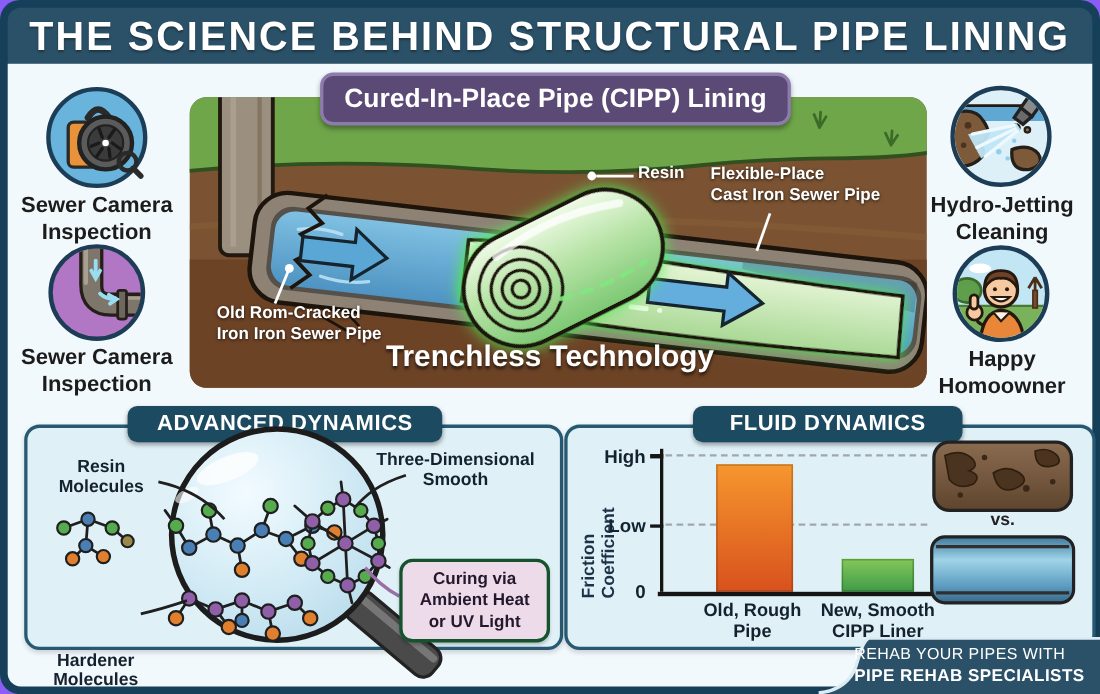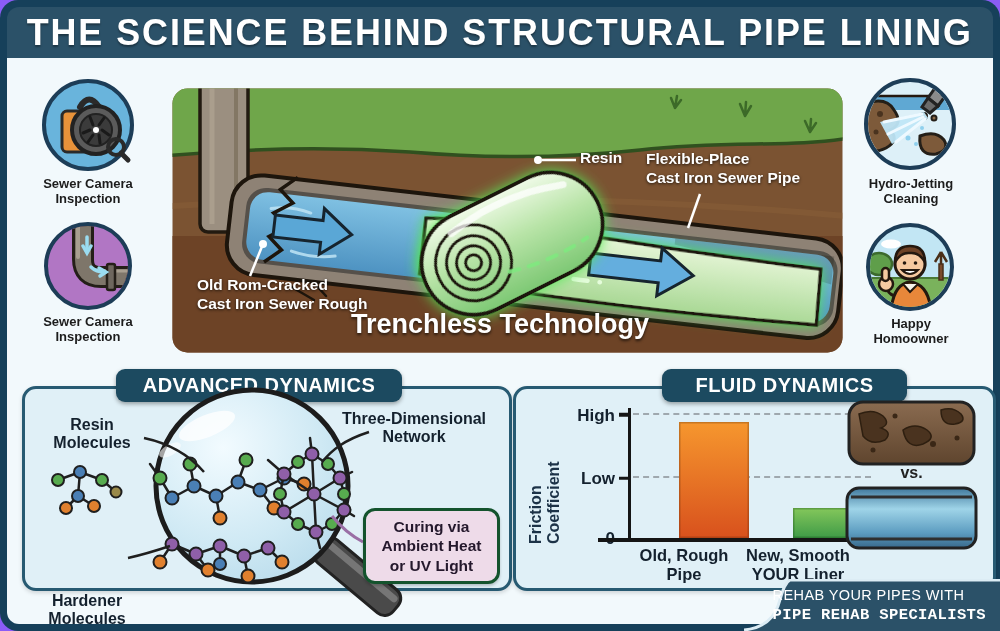--- a/index.html
+++ b/index.html
@@ -5,21 +5,21 @@
   html,body{margin:0;padding:0;background:#4c7d92;font-family:"Liberation Sans",sans-serif;}
   .stage{position:relative;width:1000px;height:631px;overflow:hidden;background:#8b5cf6;}
   .frame{position:absolute;inset:0;border-radius:18px;background:#16405a;}
   .header{position:absolute;left:7px;top:7px;width:986px;height:51px;background:#2b5168;
           border-radius:12px 12px 0 0;display:flex;align-items:center;justify-content:center;}
   .title{color:#fff;font-weight:bold;font-size:37px;letter-spacing:2px;white-space:nowrap;
          transform:scaleX(0.97);text-shadow:0 2px 2px rgba(0,0,0,.35);}
   .content{position:absolute;left:7px;top:58px;width:986px;height:566px;background:#f2f9fc;
            border-radius:0 0 12px 12px;}
   .circle-icon{position:absolute;}
-  .icon-label{position:absolute;font-size:13px;font-weight:bold;color:#1c1c1c;text-align:center;
+  .icon-label{position:absolute;font-size:20px;font-weight:bold;color:#1c1c1c;text-align:center;
               line-height:1.18;white-space:pre-line;}
   .scene{position:absolute;left:170px;top:86px;width:675px;height:269px;}
   .scene-lines{position:absolute;left:170px;top:86px;width:675px;height:269px;pointer-events:none;}
   .banner-purple{position:absolute;left:291px;top:66px;width:422px;height:42px;background:#5b4a76;
     border:3px solid #8d7cab;border-radius:12px;display:flex;align-items:center;justify-content:center;
     box-shadow:0 3px 5px rgba(0,0,0,.35);}
   .banner-purple span{color:#fff;font-weight:bold;font-size:24px;}
   .scene-label{position:absolute;color:#fff;font-weight:bold;font-size:15.5px;line-height:1.2;
                white-space:pre-line;text-shadow:0 1px 3px rgba(0,0,0,.75);}
   #lbl-resin{left:580px;top:149px;}
@@ -27,53 +27,53 @@
   #lbl-old{left:197px;top:276px;}
   .scene-caption{position:absolute;left:270px;top:309px;width:460px;text-align:center;color:#fff;
                  font-weight:bold;font-size:27px;text-shadow:0 2px 3px rgba(0,0,0,.65);}
   .panel{position:absolute;background:#e0f0f7;border:3px solid #275a72;border-radius:14px;
          box-shadow:0 2px 4px rgba(0,0,0,.15);}
   #panel-chem{left:22px;top:386px;width:484px;height:199px;}
   #panel-fluid{left:513px;top:386px;width:477px;height:199px;}
   .panel-banner{position:absolute;background:#1c4a60;border-radius:9px;display:flex;align-items:center;
                 justify-content:center;box-shadow:0 2px 4px rgba(0,0,0,.35);}
   #banner-chem{left:116px;top:369px;width:286px;height:33px;}
-  #banner-fluid{left:630px;top:369px;width:245px;height:33px;margin-left:32px;}
+  #banner-fluid{left:630px;top:369px;width:245px;height:33px;}
   .panel-banner span{color:#fff;font-weight:bold;font-size:20px;letter-spacing:.5px;}
   .chem-svg{position:absolute;left:22px;top:386px;width:498px;height:245px;pointer-events:none;}
   .chem-label{position:absolute;font-weight:bold;font-size:16px;color:#14212e;text-align:center;
               line-height:1.15;white-space:pre-line;}
   #lbl-resin-mol{left:33px;top:416px;width:118px;}
   #lbl-network{left:336px;top:410px;width:156px;}
   #lbl-hardener{left:28px;top:552px;width:118px;margin-top:40px;}
   .callout-pink{position:absolute;left:363px;top:508px;width:131px;height:70px;background:#eedbe9;
     border:3px solid #14532d;border-radius:12px;display:flex;align-items:center;justify-content:center;
     text-align:center;font-weight:bold;font-size:15.5px;color:#24182c;line-height:1.25;
     white-space:pre-line;box-shadow:0 2px 3px rgba(0,0,0,.2);}
   .ylabel{position:absolute;left:527px;top:404px;height:140px;display:flex;align-items:center;
     writing-mode:vertical-rl;transform:rotate(180deg);font-weight:bold;font-size:16px;color:#1c3247;}
-  .plotwrap{position:absolute;left:628px;top:408px;width:245px;height:130px;border-left:3.5px solid #151515;}
+  .plotwrap{position:absolute;left:600px;top:408px;width:245px;height:130px;border-left:3.5px solid #151515;}
   .gridline{position:absolute;left:2px;width:238px;height:0;border-top:2px dashed #9fa8ae;}
   .tickmark{position:absolute;left:-12px;width:12px;height:3.5px;background:#151515;transform:translateY(50%);}
   .ytick{position:absolute;left:-66px;width:50px;text-align:right;transform:translateY(50%);
          font-weight:bold;font-size:17px;color:#14212e;line-height:1;}
   .baseline{position:absolute;left:598px;top:538px;width:350px;height:3.5px;background:#151515;}
   .bar{position:absolute;bottom:0;box-shadow:inset 0 0 0 1.5px rgba(60,25,0,.25);}
   #bar-old{left:48px;width:70px;}
   #bar-new{left:162px;width:66px;box-shadow:inset 0 0 0 1.5px rgba(10,60,10,.3);}
   .cat{position:absolute;top:546px;width:132px;text-align:center;font-weight:bold;font-size:16.5px;
        color:#14212e;line-height:1.15;white-space:pre-line;}
   #cat-old{left:618px;} #cat-new{left:732px;}
   .pipes-svg{position:absolute;left:845px;top:400px;width:133px;height:150px;}
   .vs{position:absolute;left:845px;top:464px;width:133px;text-align:center;font-weight:bold;
       font-size:16px;color:#222;}
   .footer{position:absolute;right:0;bottom:0;width:256px;height:52px;}
   .footer-text{position:absolute;right:14px;top:7px;text-align:left;color:#fff;line-height:1.3;}
   .footer-line1{font-size:14.5px;letter-spacing:.4px;}
-  .footer-line2{font-size:15.5px;font-weight:bold;letter-spacing:.4px;font-family:Liberation Mono, monospace;}
+  .footer-line2{font-size:15.5px;font-weight:bold;letter-spacing:.4px;}
   
   .bond{stroke:#1f1f1f;stroke-width:2.5;stroke-linecap:round;}
   .nG{fill:#57ab4f;stroke:#1f1f1f;stroke-width:2;} .nB{fill:#4a7fb5;stroke:#1f1f1f;stroke-width:2;}
   .nO{fill:#e0802e;stroke:#1f1f1f;stroke-width:2;} .nP{fill:#8f5fa8;stroke:#1f1f1f;stroke-width:2;}
   .nY{fill:#9a8a4a;stroke:#1f1f1f;stroke-width:2;}
 </style>
 </head>
 <body>
 
 <div class="stage">
@@ -272,25 +272,28 @@
   </svg>
 
   <svg class="scene-lines" viewBox="0 0 675 269">
     <circle cx="368" cy="74" r="4" fill="#fff"></circle>
     <line x1="372" y1="74" x2="406" y2="74" stroke="#fff" stroke-width="2.5"></line>
     <line x1="530" y1="108" x2="518" y2="142" stroke="#fff" stroke-width="2.5"></line>
     <circle cx="93" cy="158" r="4" fill="#fff"></circle>
     <line x1="93" y1="158" x2="80" y2="190" stroke="#fff" stroke-width="2.5"></line>
   </svg>
 
+  <div class="banner-purple">
+    <span>Cured-In-Place Pipe (CIPP) Lining</span>
+  </div>
   <div class="scene-label" id="lbl-resin">Resin</div>
   <div class="scene-label" id="lbl-flexible">Flexible-Place
 Cast Iron Sewer Pipe</div>
   <div class="scene-label" id="lbl-old">Old Rom-Cracked
-Cast Iron Sewer Rough</div>
+Iron Iron Sewer Pipe</div>
   <div class="scene-caption">Trenchless Technology</div>
 
   <div class="panel" id="panel-chem"></div>
   <div class="panel-banner" id="banner-chem">
     <span>ADVANCED DYNAMICS</span>
   </div>
 
   <svg class="chem-svg" viewBox="0 0 498 245">
     <defs>
       <radialGradient id="lensGrad" cx="35%" cy="30%" r="85%">
@@ -413,21 +416,21 @@
 
     <path d="M122,52 C150,58 168,70 182,86" stroke="#1f1f1f" stroke-width="2.5" fill="none"></path>
     <path d="M347,46 C322,54 310,64 300,76" stroke="#1f1f1f" stroke-width="2.5" fill="none"></path>
     <path d="M106,172 C124,168 136,164 148,160" stroke="#1f1f1f" stroke-width="2.5" fill="none"></path>
     <path d="M341,156 C326,148 318,140 310,130" stroke="#9a6fa5" stroke-width="3" fill="none"></path>
   </svg>
 
   <div class="chem-label" id="lbl-resin-mol">Resin
 Molecules</div>
   <div class="chem-label" id="lbl-network">Three-Dimensional
-Network</div>
+Smooth</div>
   <div class="chem-label" id="lbl-hardener">Hardener
 Molecules</div>
   <div class="callout-pink">Curing via
 Ambient Heat
 or UV Light</div>
 
   <div class="panel" id="panel-fluid"></div>
   <div class="panel-banner" id="banner-fluid">
     <span>FLUID DYNAMICS</span>
   </div>
@@ -443,21 +446,21 @@
     <div class="tickmark" style="bottom: 46%;"></div>
     <span class="ytick" style="bottom: 95%;">High</span>
     <span class="ytick" style="bottom: 46%;">Low</span>
     <span class="ytick" style="bottom: 0%;">0</span>
   </div>
   <div class="baseline"></div>
 
   <div class="cat" id="cat-old">Old, Rough
 Pipe</div>
   <div class="cat" id="cat-new">New, Smooth
-YOUR Liner</div>
+CIPP Liner</div>
 
   <svg class="pipes-svg" viewBox="0 0 133 150">
     <defs>
       <linearGradient id="roughG" x1="0" x2="0" y1="0" y2="1">
         <stop offset="0" stop-color="#8a6b50"></stop>
           <stop offset="1" stop-color="#5f452e"></stop>
       </linearGradient>
       <linearGradient id="smoothG" x1="0" x2="0" y1="0" y2="1">
         <stop offset="0" stop-color="#3f789c"></stop>
           <stop offset="0.35" stop-color="#9fd4e8"></stop>

